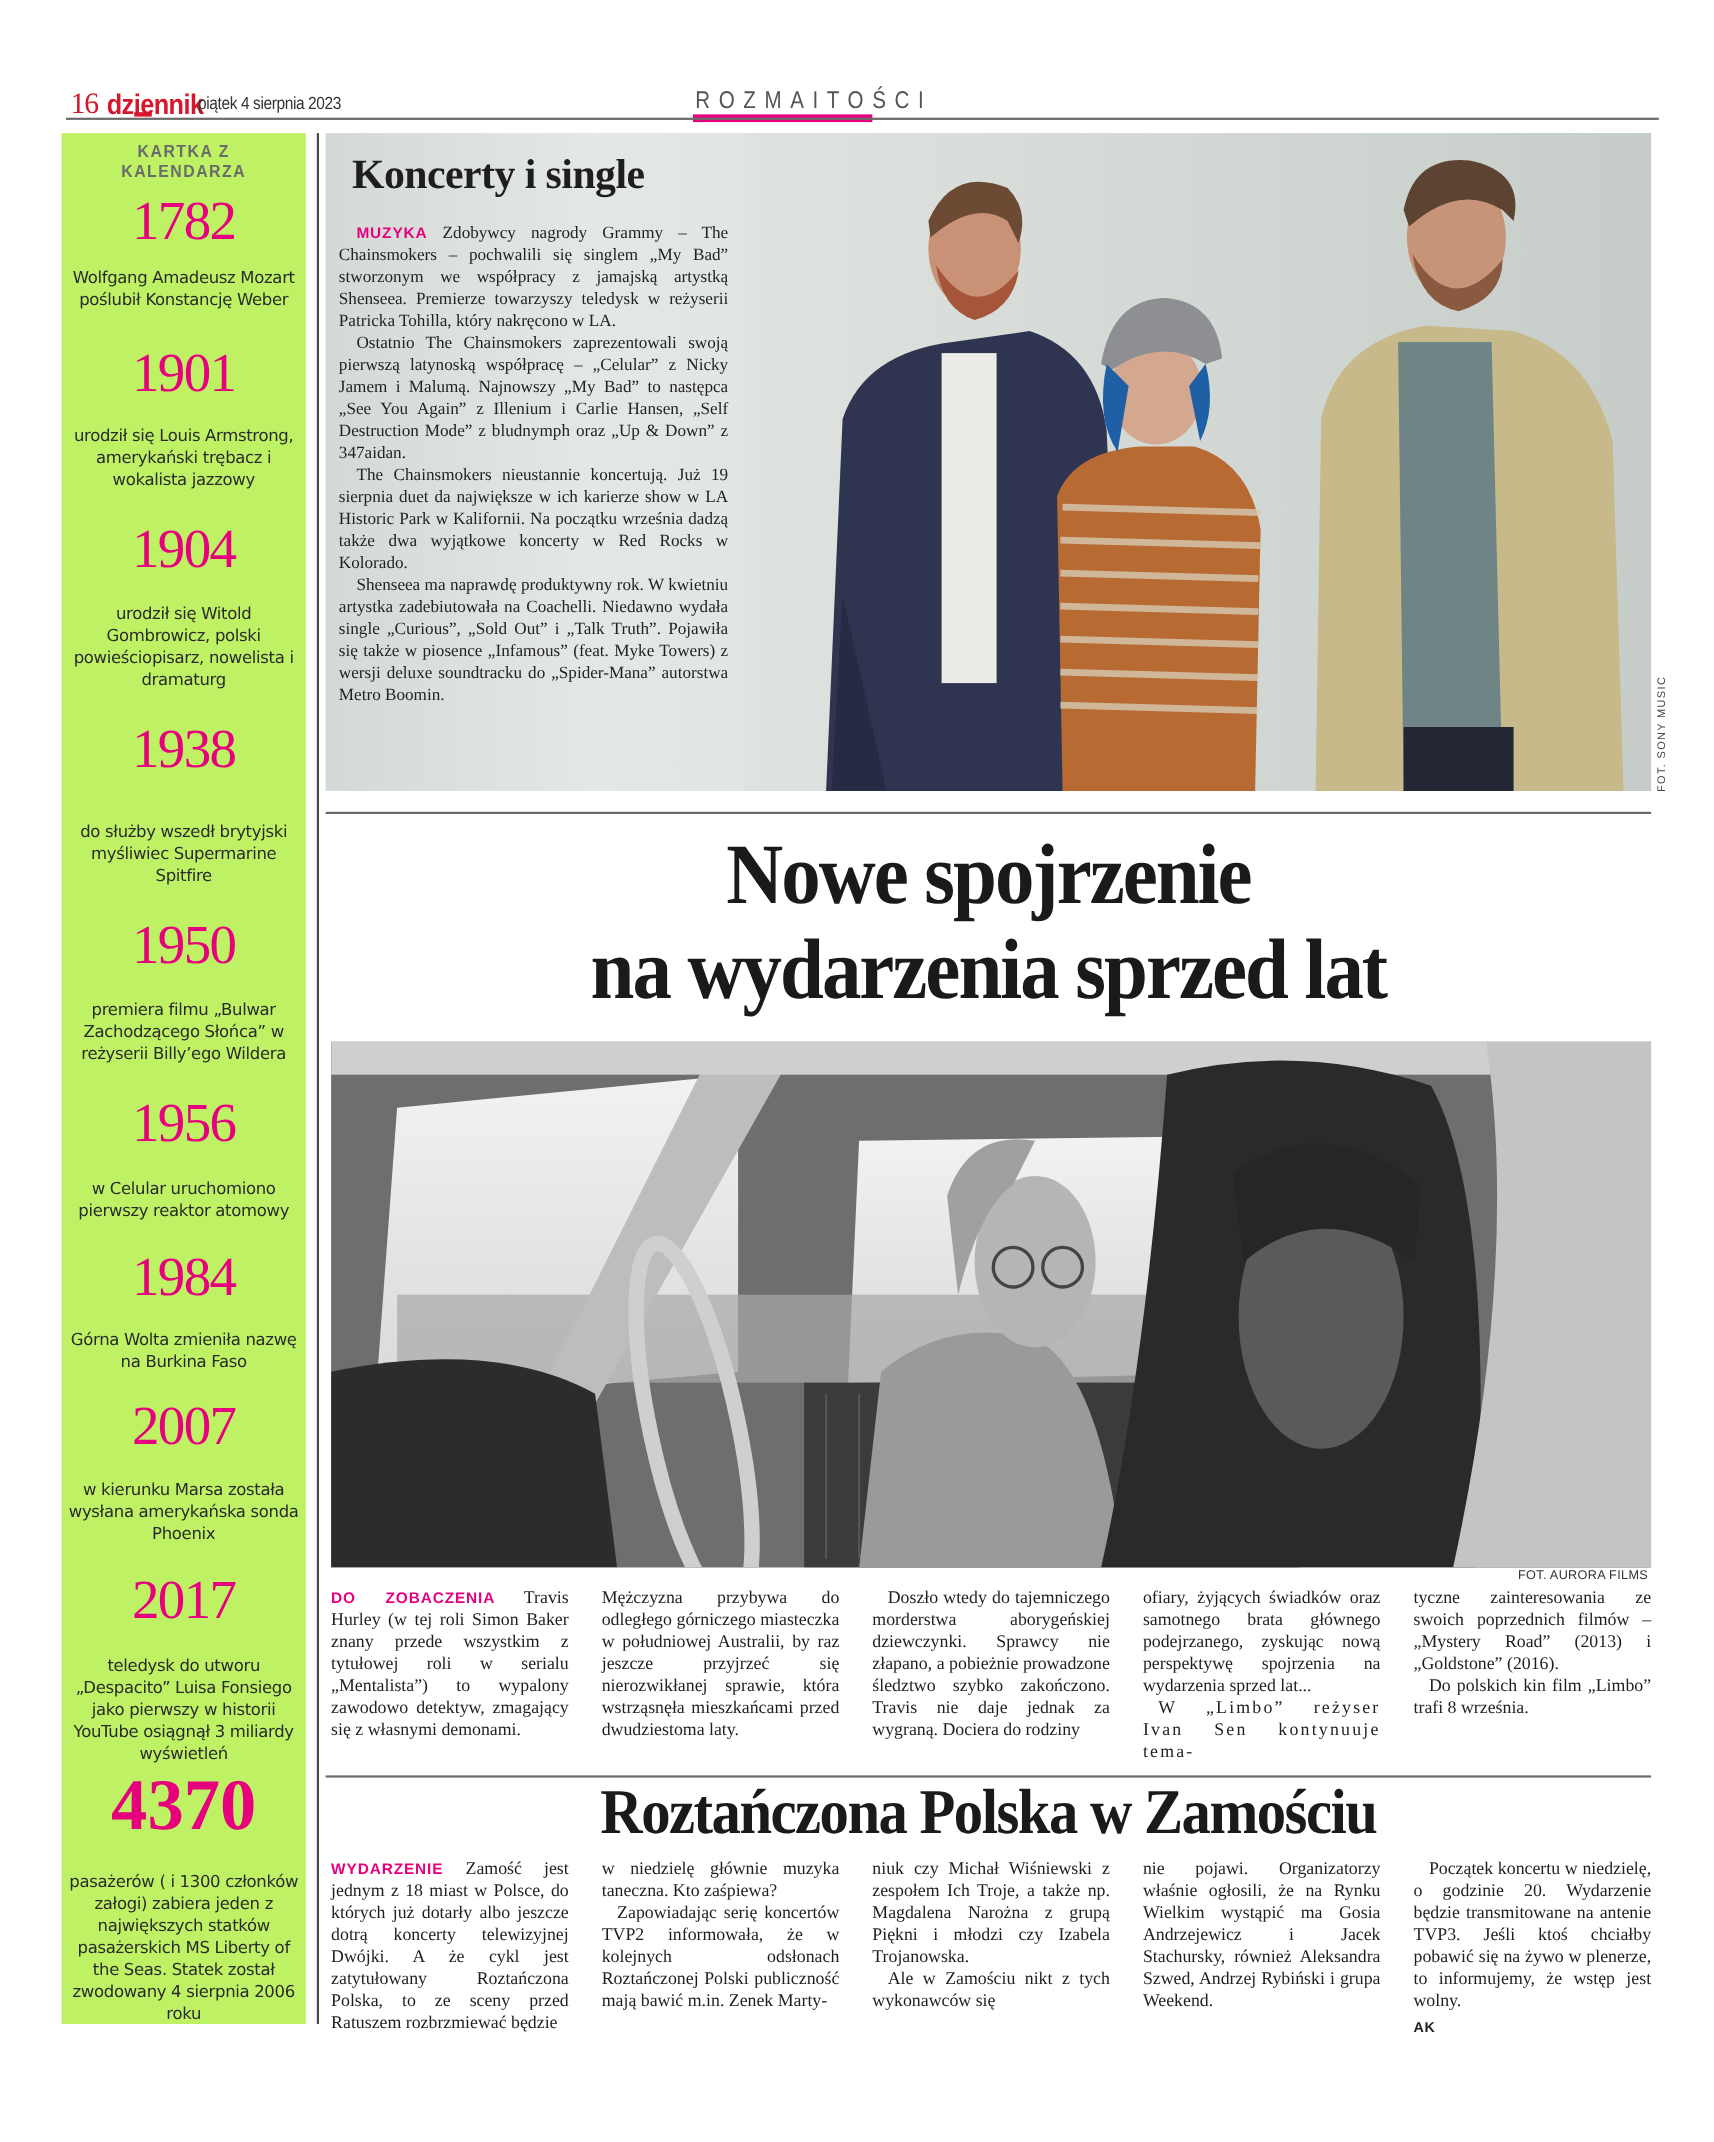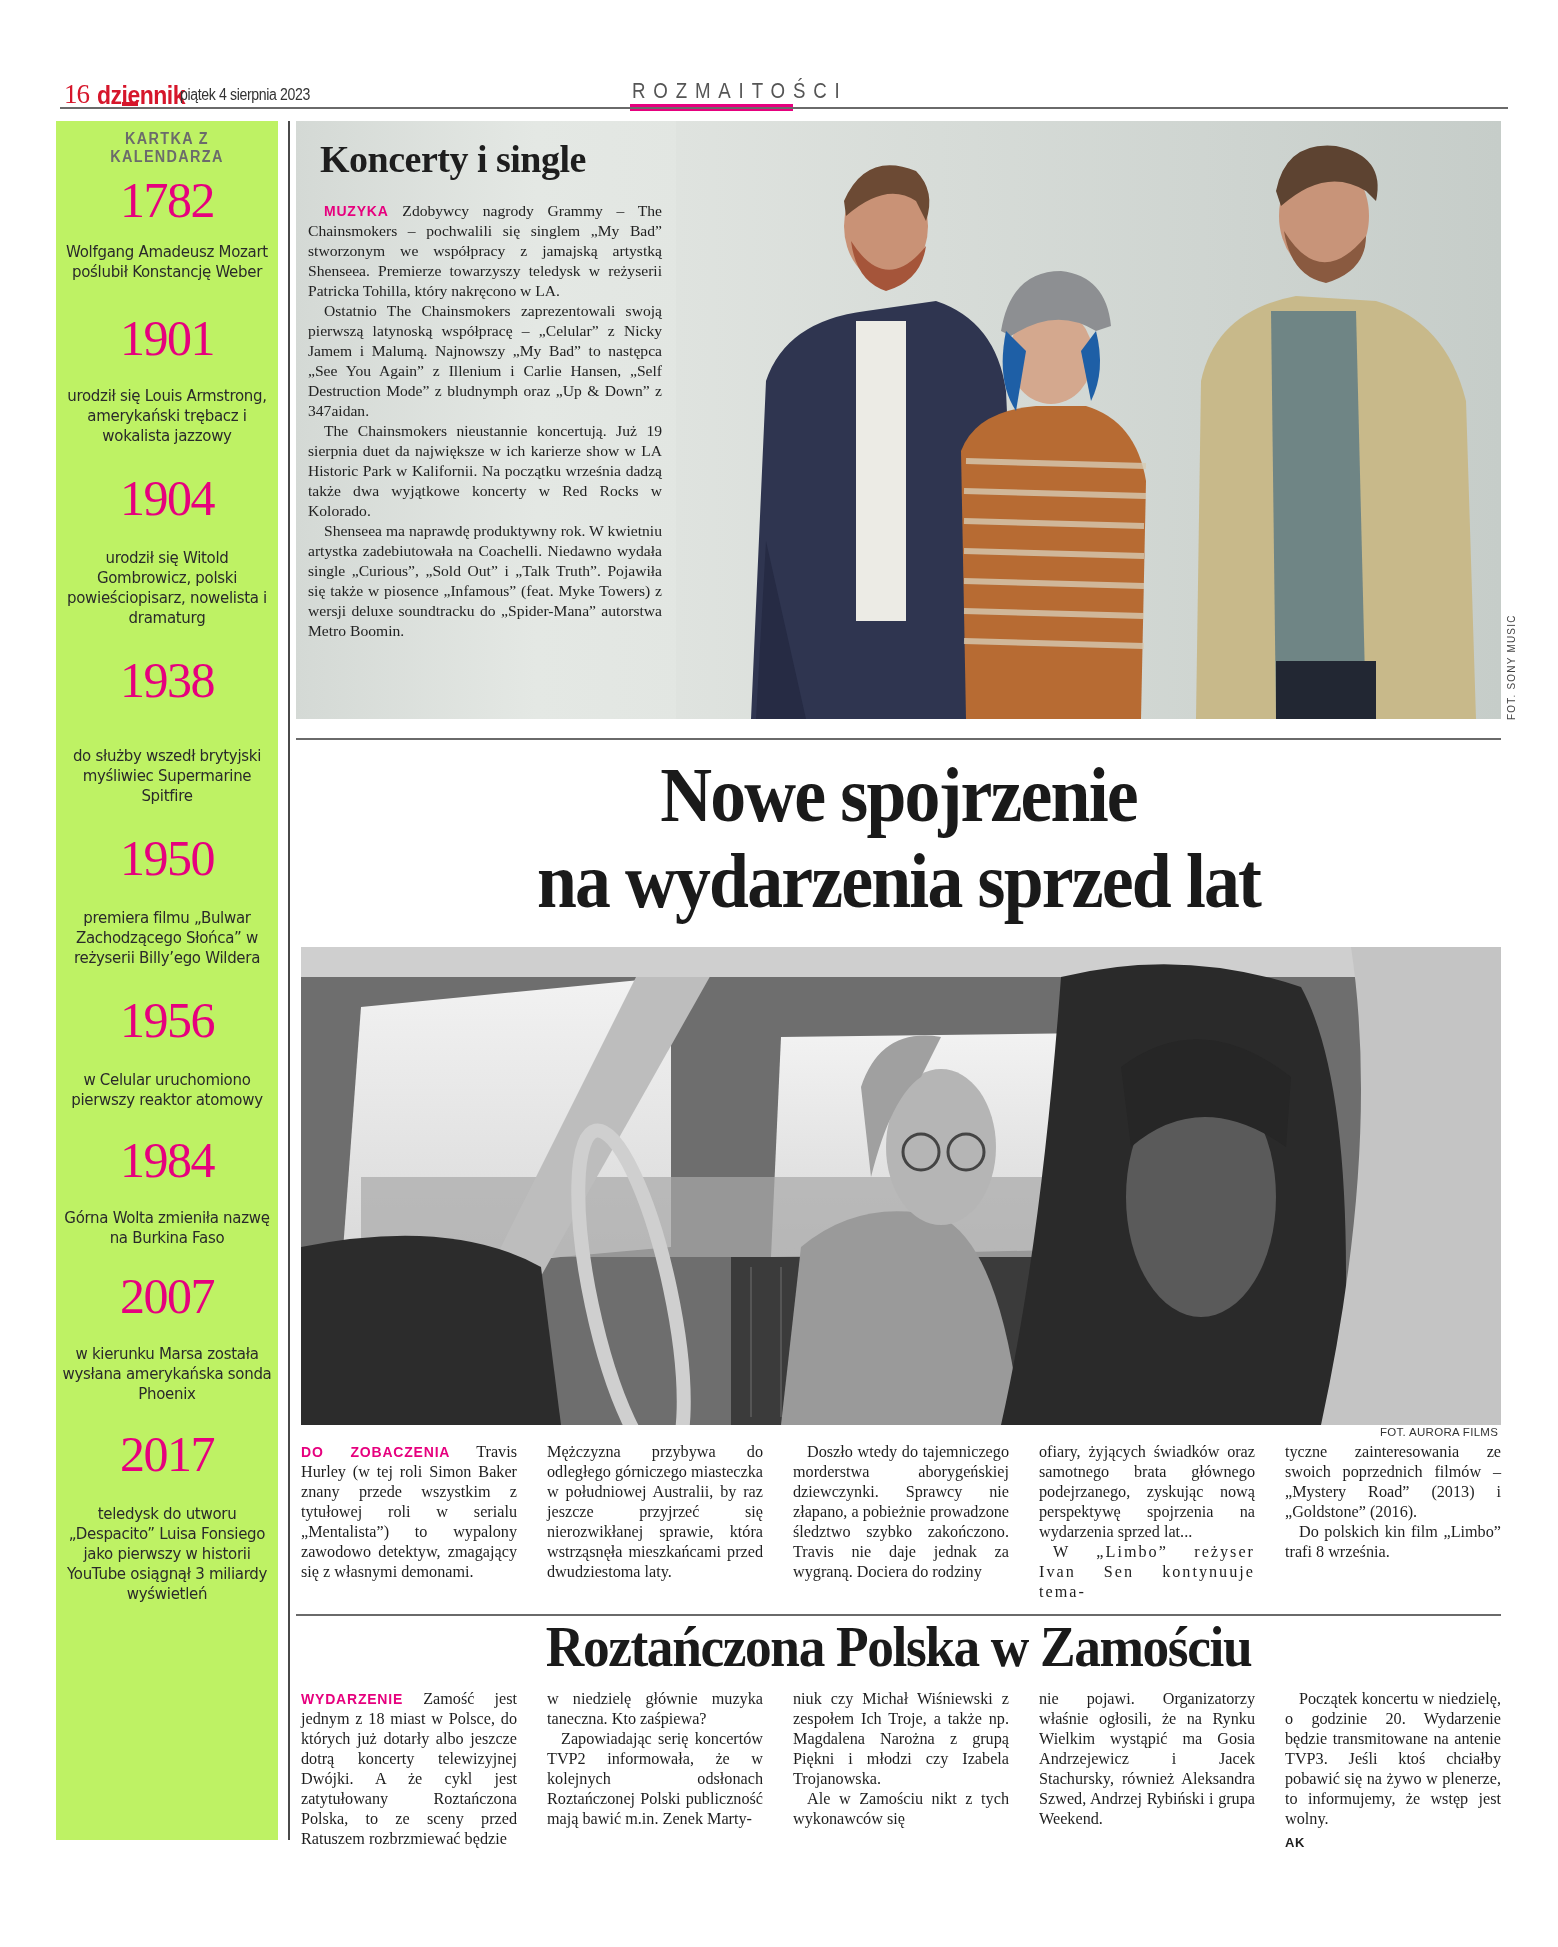--- a/index.html
+++ b/index.html
@@ -102,20 +102,24 @@
     <div class="event-year">1984</div>
     <div class="event-desc" style="margin-top:20px;">Górna Wolta zmieniła nazwę na Burkina Faso</div>
   </div>
   <div class="event" style="margin-top:20px;">
     <div class="event-year">2007</div>
     <div class="event-desc" style="margin-top:20px;">w kierunku Marsa została wysłana amerykańska sonda Phoenix</div>
   </div>
   <div class="event" style="margin-top:22px;">
     <div class="event-year">2017</div>
     <div class="event-desc" style="margin-top:22px;">teledysk do utworu „Despacito” Luisa Fonsiego jako pierwszy w historii YouTube osiągnął 3 miliardy wyświetleń</div>
+  </div>
+  <div class="event event-big" style="margin-top:2px;">
+    <div class="event-year">4370</div>
+    <div class="event-desc" style="margin-top:22px;">pasażerów ( i 1300 członków załogi) zabiera jeden z największych statków pasażerskich MS Liberty of the Seas. Statek został zwodowany 4 sierpnia 2006 roku</div>
   </div>
 </aside>
 <div class="sidebar-sep"></div>
 
 <section class="top-article">
   <svg class="photo-svg" viewBox="0 0 825 598" preserveAspectRatio="none">
     <defs>
       <linearGradient id="wallg" x1="0" x2="1" y1="0" y2="0">
         <stop offset="0" stop-color="#dfe3df"></stop>
           <stop offset="1" stop-color="#c6cdc9"></stop>

